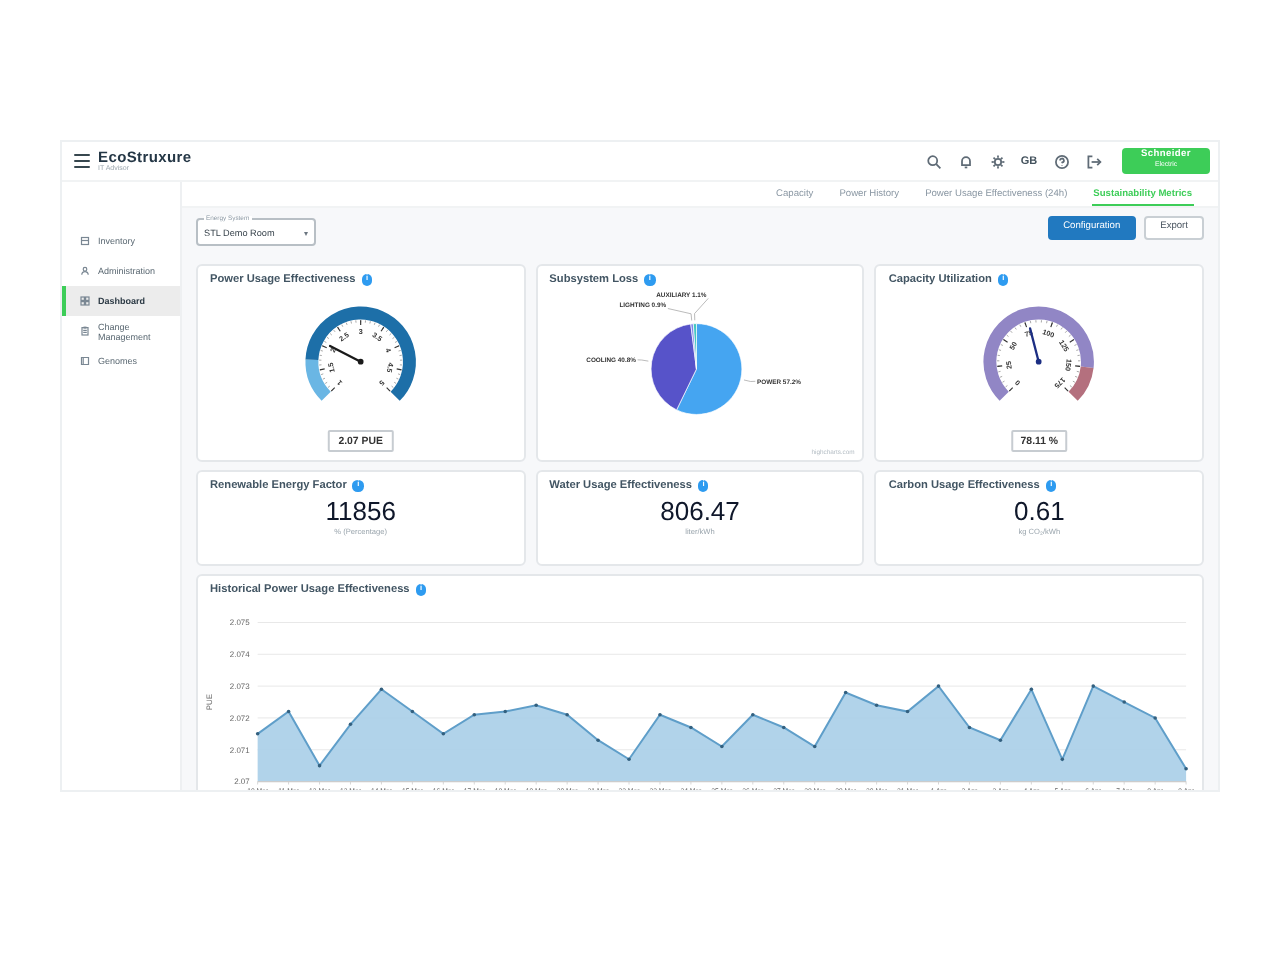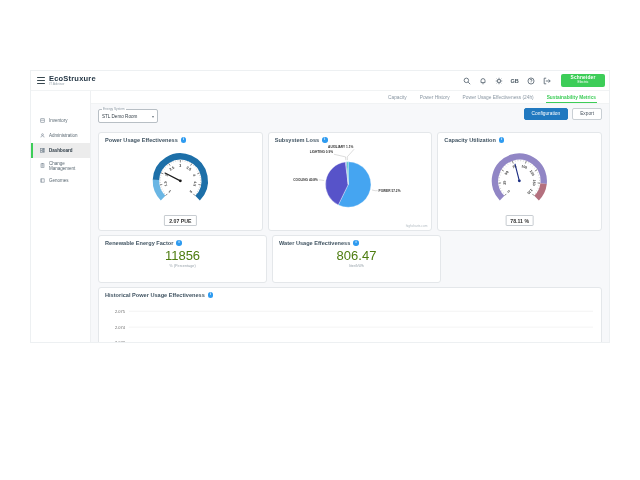--- a/index.html
+++ b/index.html
@@ -1,17 +1,17 @@
 <!DOCTYPE html>
 <html><head>
 <meta charset="utf-8">
 <style>
   * { margin:0; padding:0; box-sizing:border-box; }
   html,body { width:640px; height:480px; background:#ffffff; font-family:"Liberation Sans", sans-serif; overflow:hidden; }
-  #app { position:absolute; left:30px; top:70px; width:580px; height:273px; background:#fff; border:1px solid #edf0f2; }
+  #app { position:absolute; left:30px; top:70px; width:580px; height:326px; background:#fff; border:1px solid #edf0f2; }
 
   
   #topbar { position:absolute; left:0; top:0; width:100%; height:20px; background:#fff; display:flex; align-items:center; justify-content:space-between; padding:0 4px 0 6px; border-bottom:1px solid #f1f3f4; z-index:5; }
   .brand-wrap { display:flex; align-items:center; gap:4px; }
   .hamburger { width:8px; display:flex; flex-direction:column; gap:1.5px; cursor:pointer; }
   .hamburger span { display:block; height:1.3px; background:#37474f; border-radius:1px; }
   .brand-text { line-height:1; }
   .brand-name { font-size:7.5px; font-weight:bold; color:#253746; letter-spacing:.2px; }
   .brand-sub { font-size:3.5px; color:#9aa5ad; margin-top:1px; }
   .top-icons { display:flex; align-items:center; gap:7px; }
@@ -56,21 +56,21 @@
   #row2 { display:flex; gap:5px; margin-top:4px; }
   #row2 .card { width:169px; height:48px; }
   #chartcard { margin-top:4px; height:126px; }
 
   .gauge-svg { display:block; width:100%; height:66px; }
   .value-chip { position:absolute; bottom:4px; left:50%; transform:translateX(-50%); border:1px solid #c7ccd1; background:#fff; font-size:5.2px; font-weight:bold; color:#333; padding:1.5px 4px; border-radius:1px; white-space:nowrap; }
   .pie-svg { display:block; width:100%; height:74px; }
   .credit { position:absolute; right:4px; bottom:2px; font-size:3.2px; color:#b3bcc3; }
 
   .metric-body { text-align:center; margin-top:1px; }
-  .metric-value { font-size:13px; color:#4d7c0f; line-height:1.05; }
+  .metric-value { font-size:13px; color:#0f172a; line-height:1.05; }
   .metric-unit { font-size:3.8px; color:#9aa5ad; margin-top:1px; }
 
   .area-svg { display:block; width:100%; height:106px; }
   text { font-family:"Liberation Sans", sans-serif; }
 </style>
 </head>
 <body>
 
 <div id="app">
 
@@ -372,20 +372,30 @@
         </div>
       </div>
       <div class="card">
         <div class="card-title-row">
           <span class="card-title">Water Usage Effectiveness</span>
           <span class="info-dot">i</span>
         </div>
         <div class="metric-body">
           <div class="metric-value">806.47</div>
           <div class="metric-unit">liter/kWh</div>
+        </div>
+      </div>
+      <div class="card">
+        <div class="card-title-row">
+          <span class="card-title">Carbon Usage Effectiveness</span>
+          <span class="info-dot">i</span>
+        </div>
+        <div class="metric-body">
+          <div class="metric-value">0.61</div>
+          <div class="metric-unit">kg CO₂/kWh</div>
         </div>
       </div>
     </div>
 
     <div class="card" id="chartcard">
       <div class="card-title-row">
         <span class="card-title">Historical Power Usage Effectiveness</span>
         <span class="info-dot">i</span>
       </div>
       <svg class="area-svg" viewBox="0 0 505 100">

